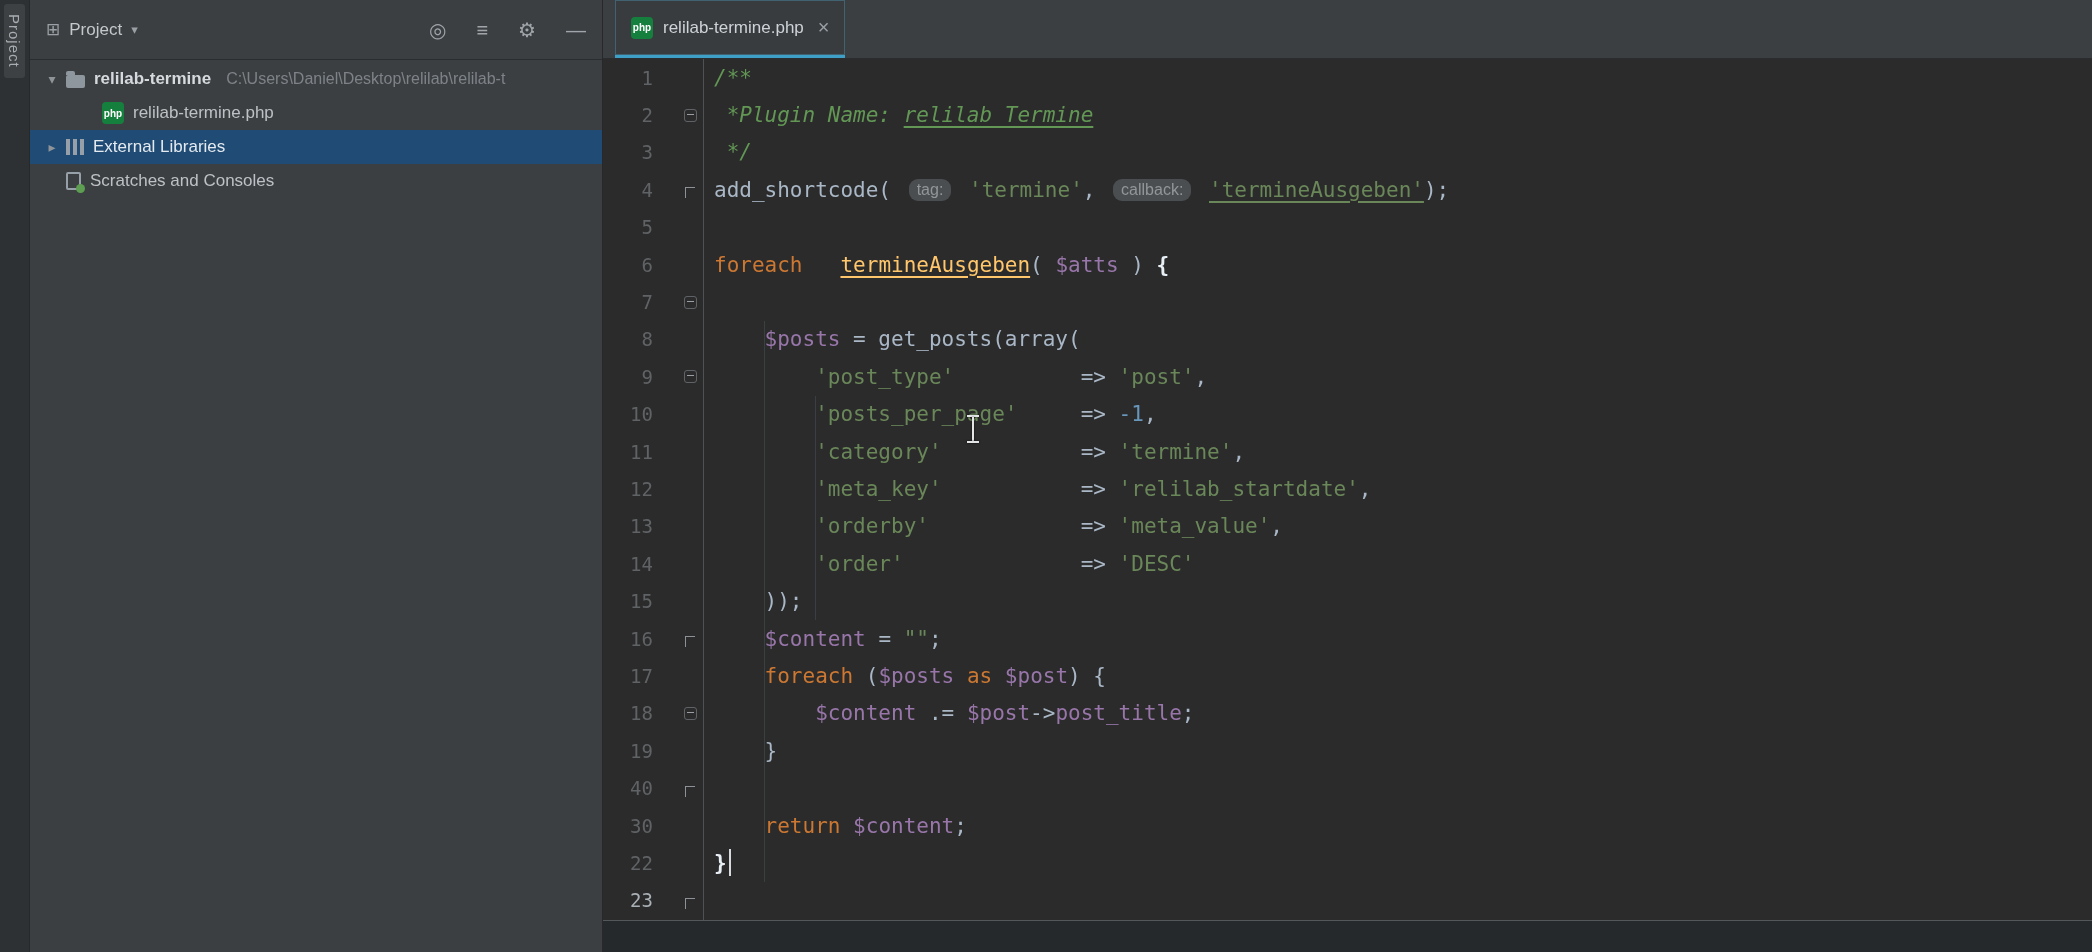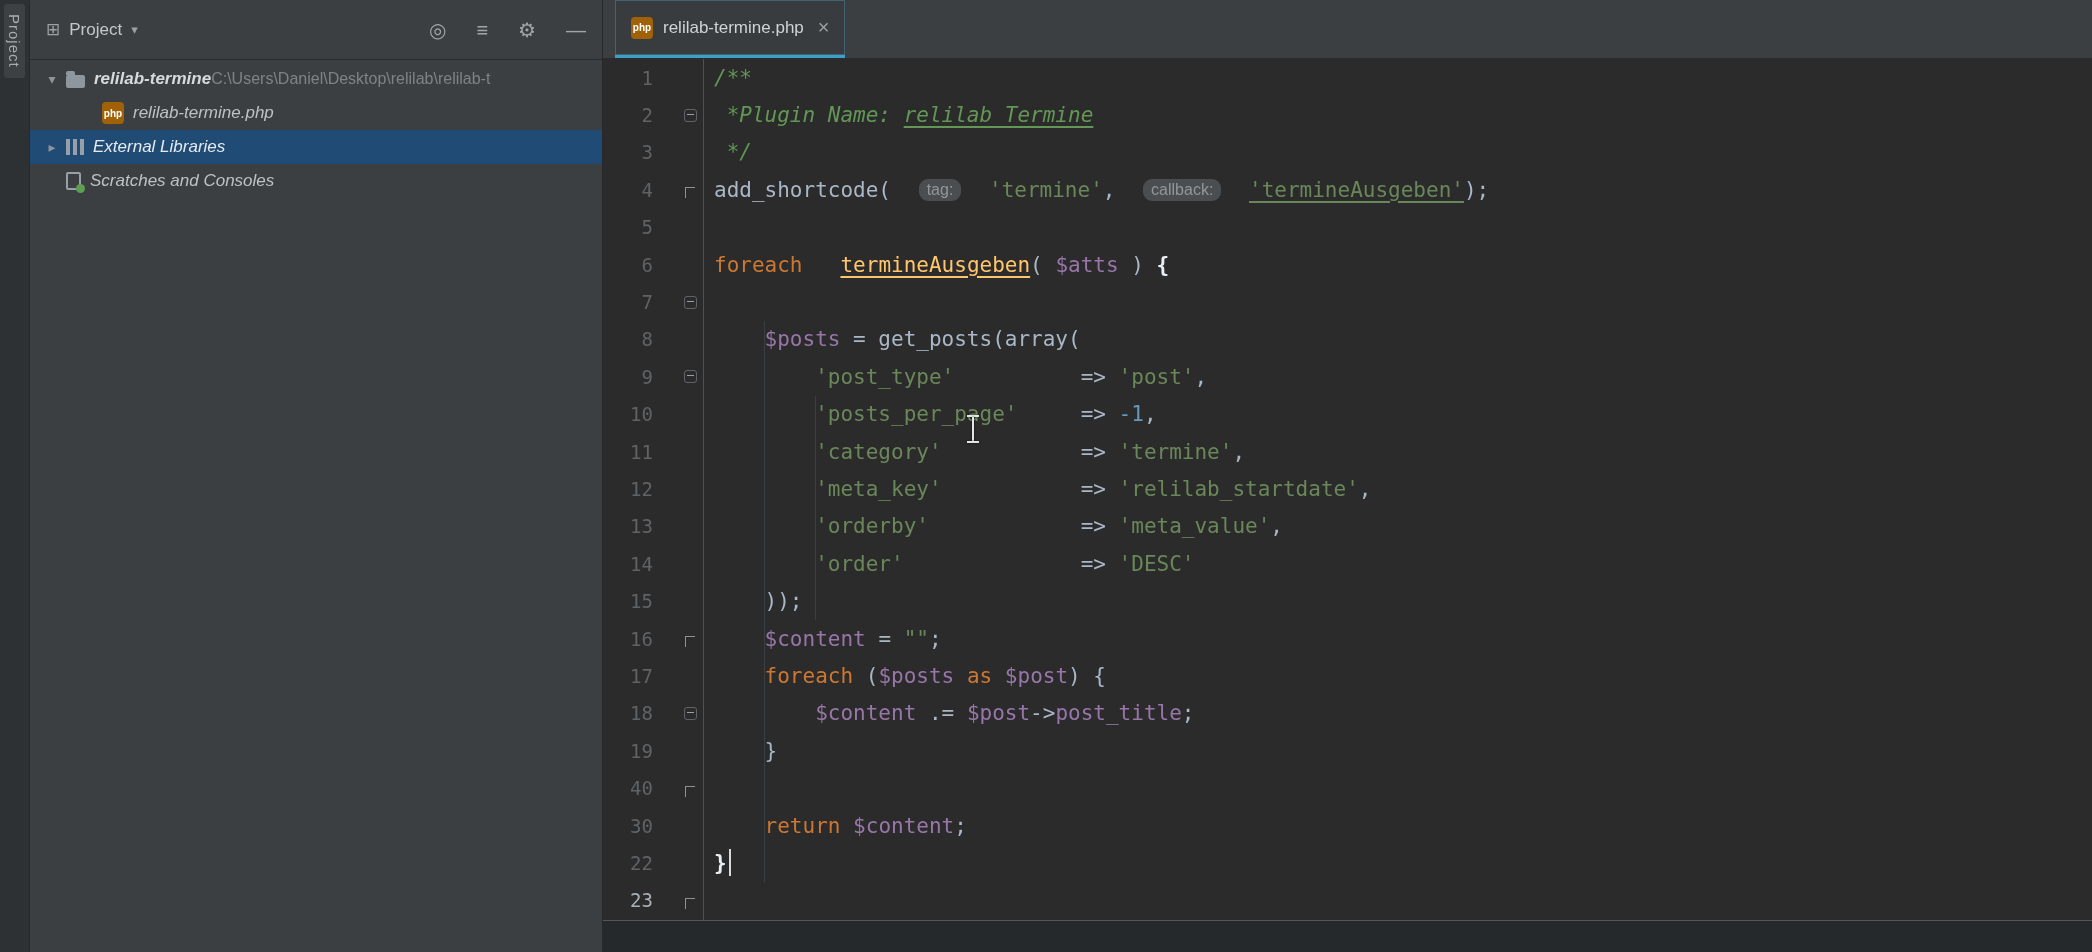--- a/index.html
+++ b/index.html
@@ -21,29 +21,29 @@
   .view-icon{color:#9aa0a5;font-size:17px;}
   .panel-title .chev{font-size:13px;color:#9aa0a5;}
   .panel-actions{margin-left:auto;display:flex;gap:30px;align-items:center;color:#9fa5aa;font-size:20px;}
   .panel-actions .action{cursor:pointer;line-height:1;}
 
   .tree{flex:1;overflow:hidden;padding-top:2px;font-size:17px;color:#bdc1c5;}
   .trow{height:34px;display:flex;align-items:center;white-space:nowrap;overflow:hidden;box-sizing:border-box;}
   .trow.selected{background:var(--selection-bg,#1f4b74);}
   .tchev{width:28px;flex:0 0 28px;text-align:center;color:#8f9499;font-size:14px;}
   .ticon{flex:0 0 auto;margin-right:9px;}
-  .tlabel{color:#bdc1c5;font-style:italic;}
+  .tlabel{color:#bdc1c5;}
   .tlabel.bold{font-weight:bold;color:#d6dade;}
   .trow.selected .tlabel{color:#e4eaf0;}
-  .tpath{color:#7e8389;margin-left:0;font-size:16px;}
+  .tpath{color:#7e8389;margin-left:15px;font-size:16px;}
 
   
   .folder-icon{width:19px;height:13px;background:#8f979e;border-radius:2px;position:relative;margin-top:4px;}
   .folder-icon::before{content:"";position:absolute;top:-4px;left:0;width:9px;height:4px;background:#8f979e;border-radius:2px 2px 0 0;}
-  .php-file-icon{width:22px;height:22px;border-radius:4px;background:#a16207;color:#fff;font-size:10px;
+  .php-file-icon{width:22px;height:22px;border-radius:4px;background:#15803d;color:#fff;font-size:10px;
                  font-weight:bold;display:inline-flex;align-items:center;justify-content:center;
                  font-family:"Liberation Sans",sans-serif;flex:0 0 22px;}
   .library-icon{width:18px;height:16px;
       background:linear-gradient(90deg,#97a0a8 0 4px,transparent 4px 7px,#97a0a8 7px 11px,transparent 11px 14px,#97a0a8 14px 18px);}
   .scratch-icon{width:15px;height:18px;border:2px solid #97a0a8;border-radius:2px;position:relative;box-sizing:border-box;}
   .scratch-icon::after{content:"";position:absolute;right:-6px;bottom:-5px;width:9px;height:9px;border-radius:50%;background:#5d9e52;}
 
   
   .main{flex:1;display:flex;flex-direction:column;min-width:0;}
   .tabbar{height:59px;flex:0 0 59px;background:var(--panel-bg,#3c3f41);display:flex;align-items:stretch;
@@ -79,21 +79,21 @@
   .tk-str{color:var(--string,#6a8759);}
   .tk-strU{color:var(--string,#6a8759);text-decoration:underline;text-underline-offset:4px;}
   .tk-fnU{color:var(--function-name,#ffc66b);text-decoration:underline;text-underline-offset:4px;text-align:right;}
   .tk-var{color:var(--variable,#9876aa);}
   .tk-num{color:var(--number,#6897bb);}
   .tk-cmt{color:var(--comment,#629755);font-style:italic;}
   .tk-cmtU{color:var(--comment,#629755);font-style:italic;text-decoration:underline;text-underline-offset:4px;}
   .tk-txt{color:var(--text-default,#a9b7c6);}
   .tk-brace{color:var(--brace-match,#e8f0f5);font-weight:bold;}
   .tk-hint{background:var(--hint-bg,#4b4e50);color:var(--hint-text,#919699);border-radius:9px;
-           padding:2px 8px;font-size:16px;font-family:"Liberation Sans",sans-serif;margin:0 15px;}
+           padding:2px 8px;font-size:16px;font-family:"Liberation Sans",sans-serif;margin:0 5px;}
   .caret{display:inline-block;width:2px;height:27px;background:#d7dbde;margin-left:2px;}
 
   
   .ibeam{position:absolute;left:965px;top:415px;width:16px;height:28px;pointer-events:none;}
   .ibeam .stem{position:absolute;left:7px;top:2px;bottom:2px;width:2px;background:#e3e5e6;box-shadow:0 0 2px rgba(0,0,0,.8);}
   .ibeam::before,.ibeam::after{content:"";position:absolute;left:2px;width:12px;height:2px;background:#e3e5e6;box-shadow:0 0 2px rgba(0,0,0,.8);}
   .ibeam::before{top:0;}
   .ibeam::after{bottom:0;}
 </style>
 </head>

